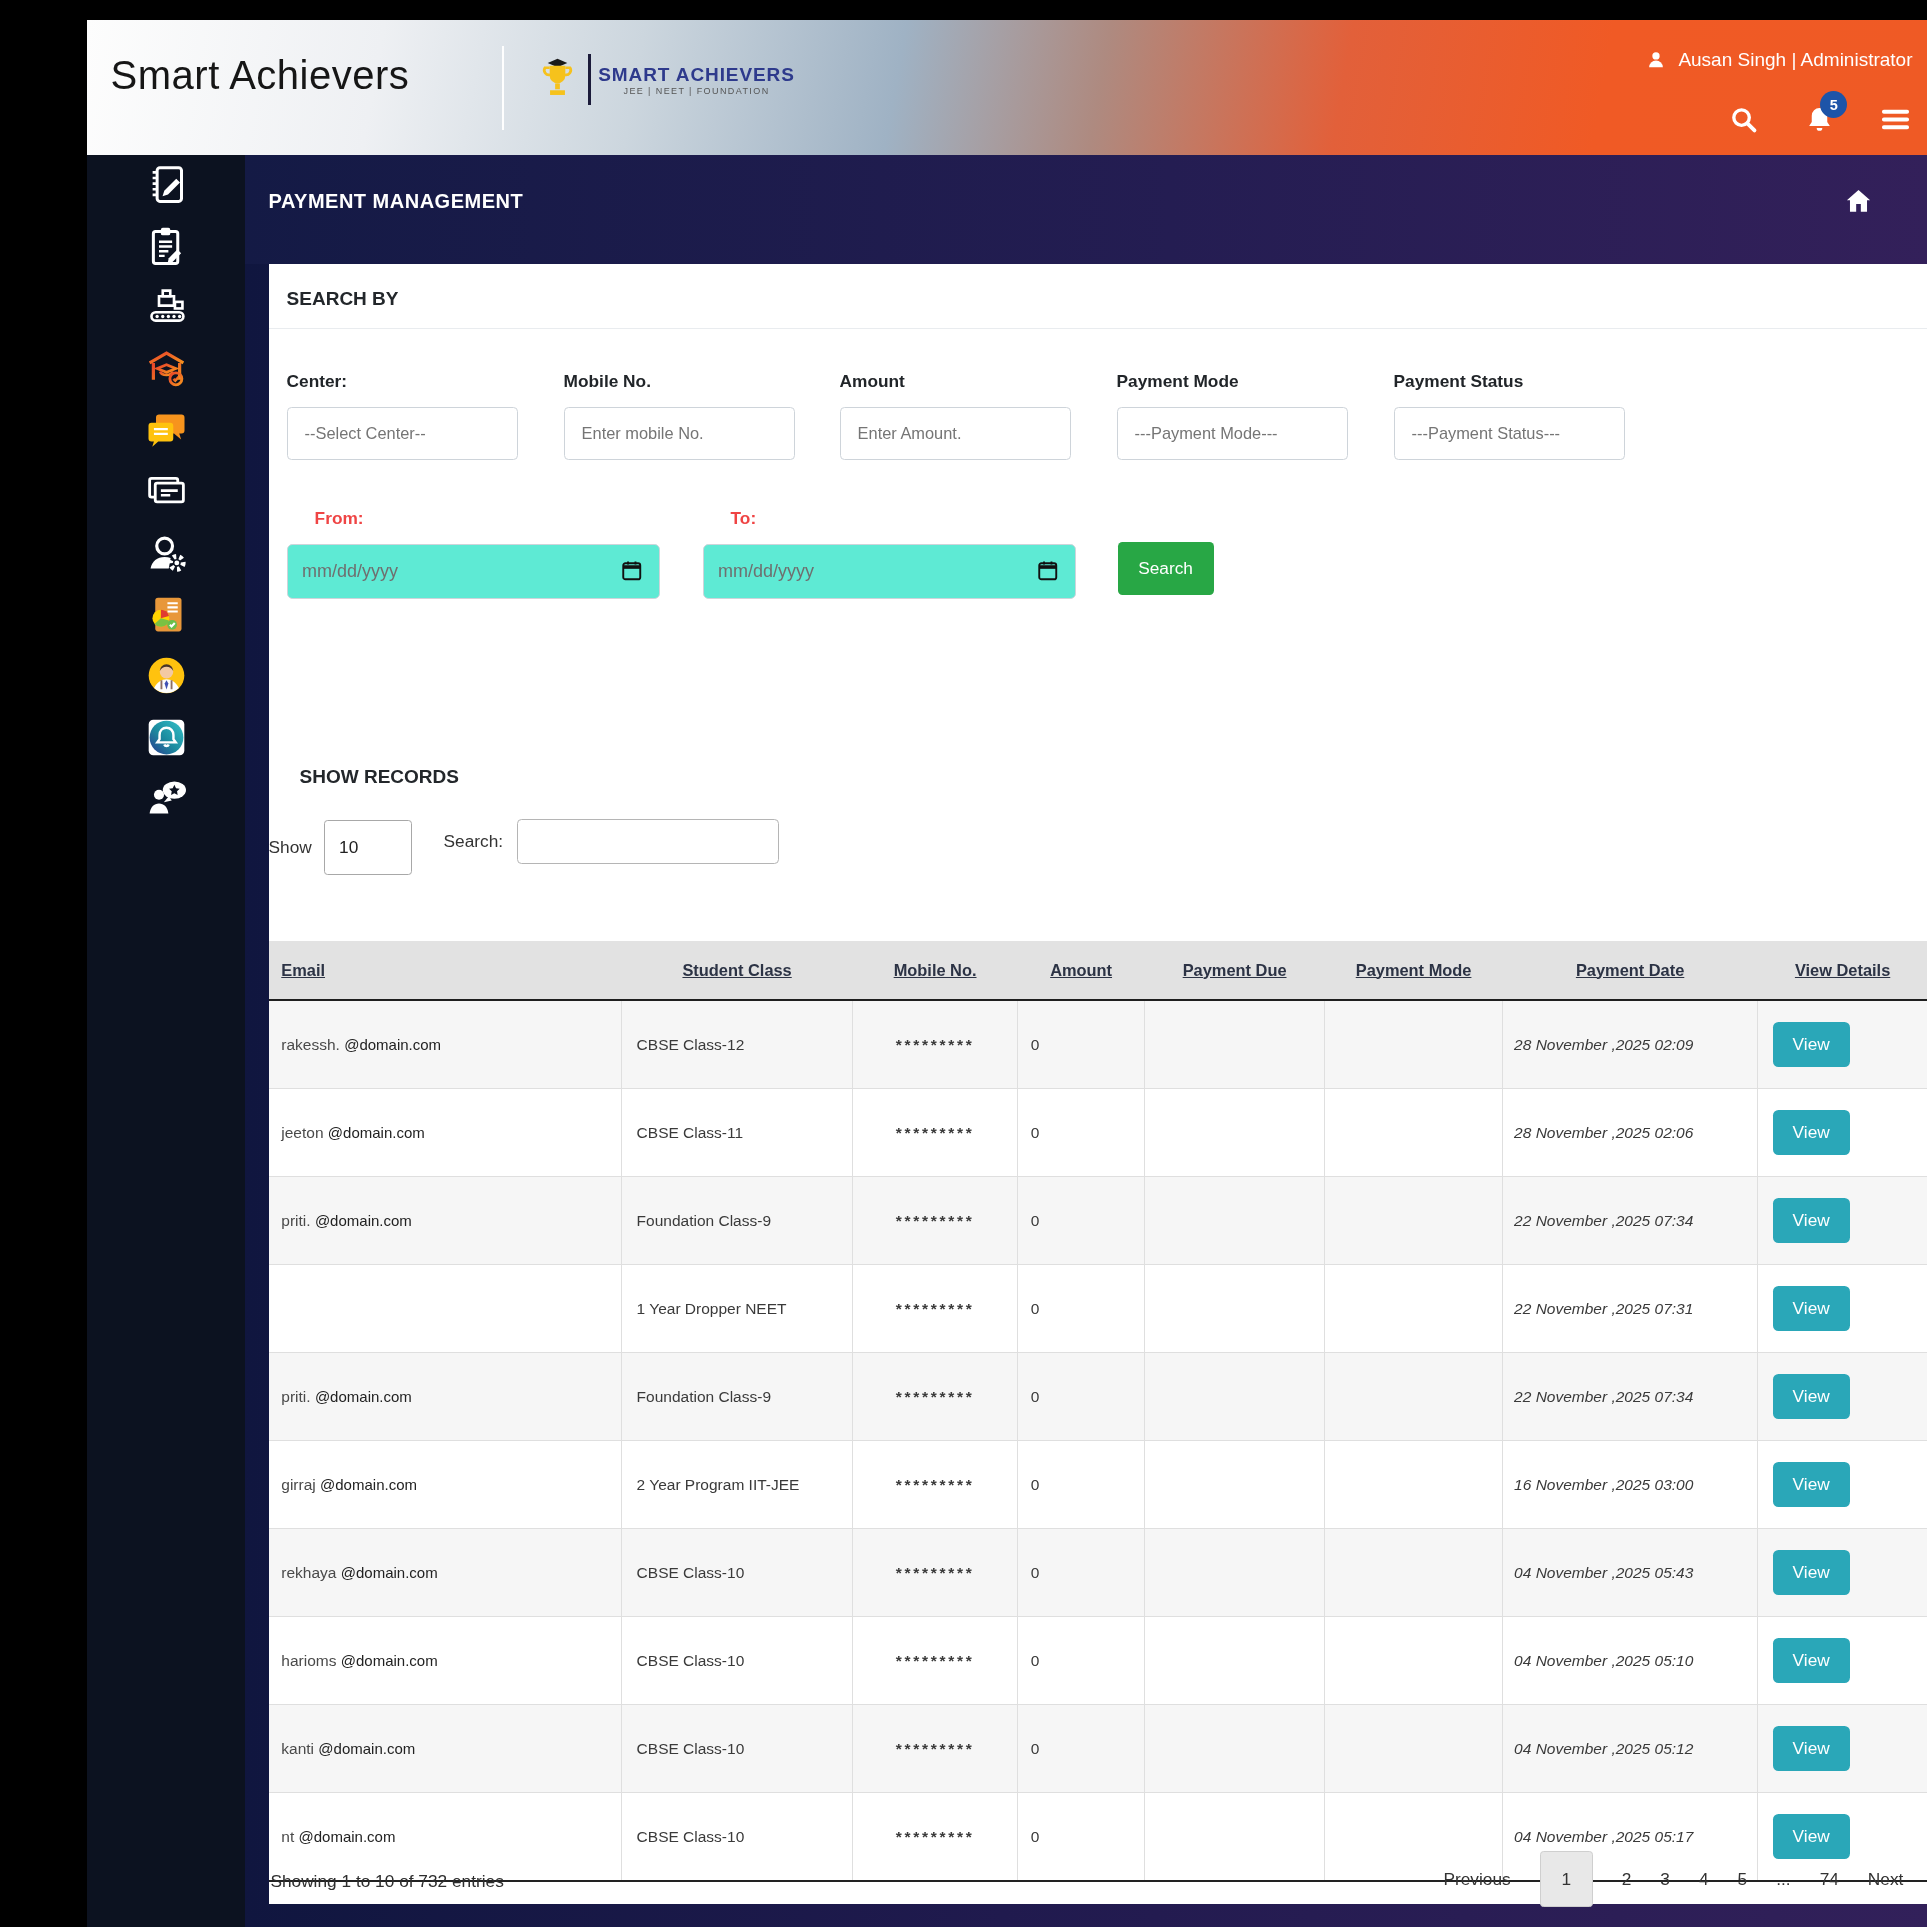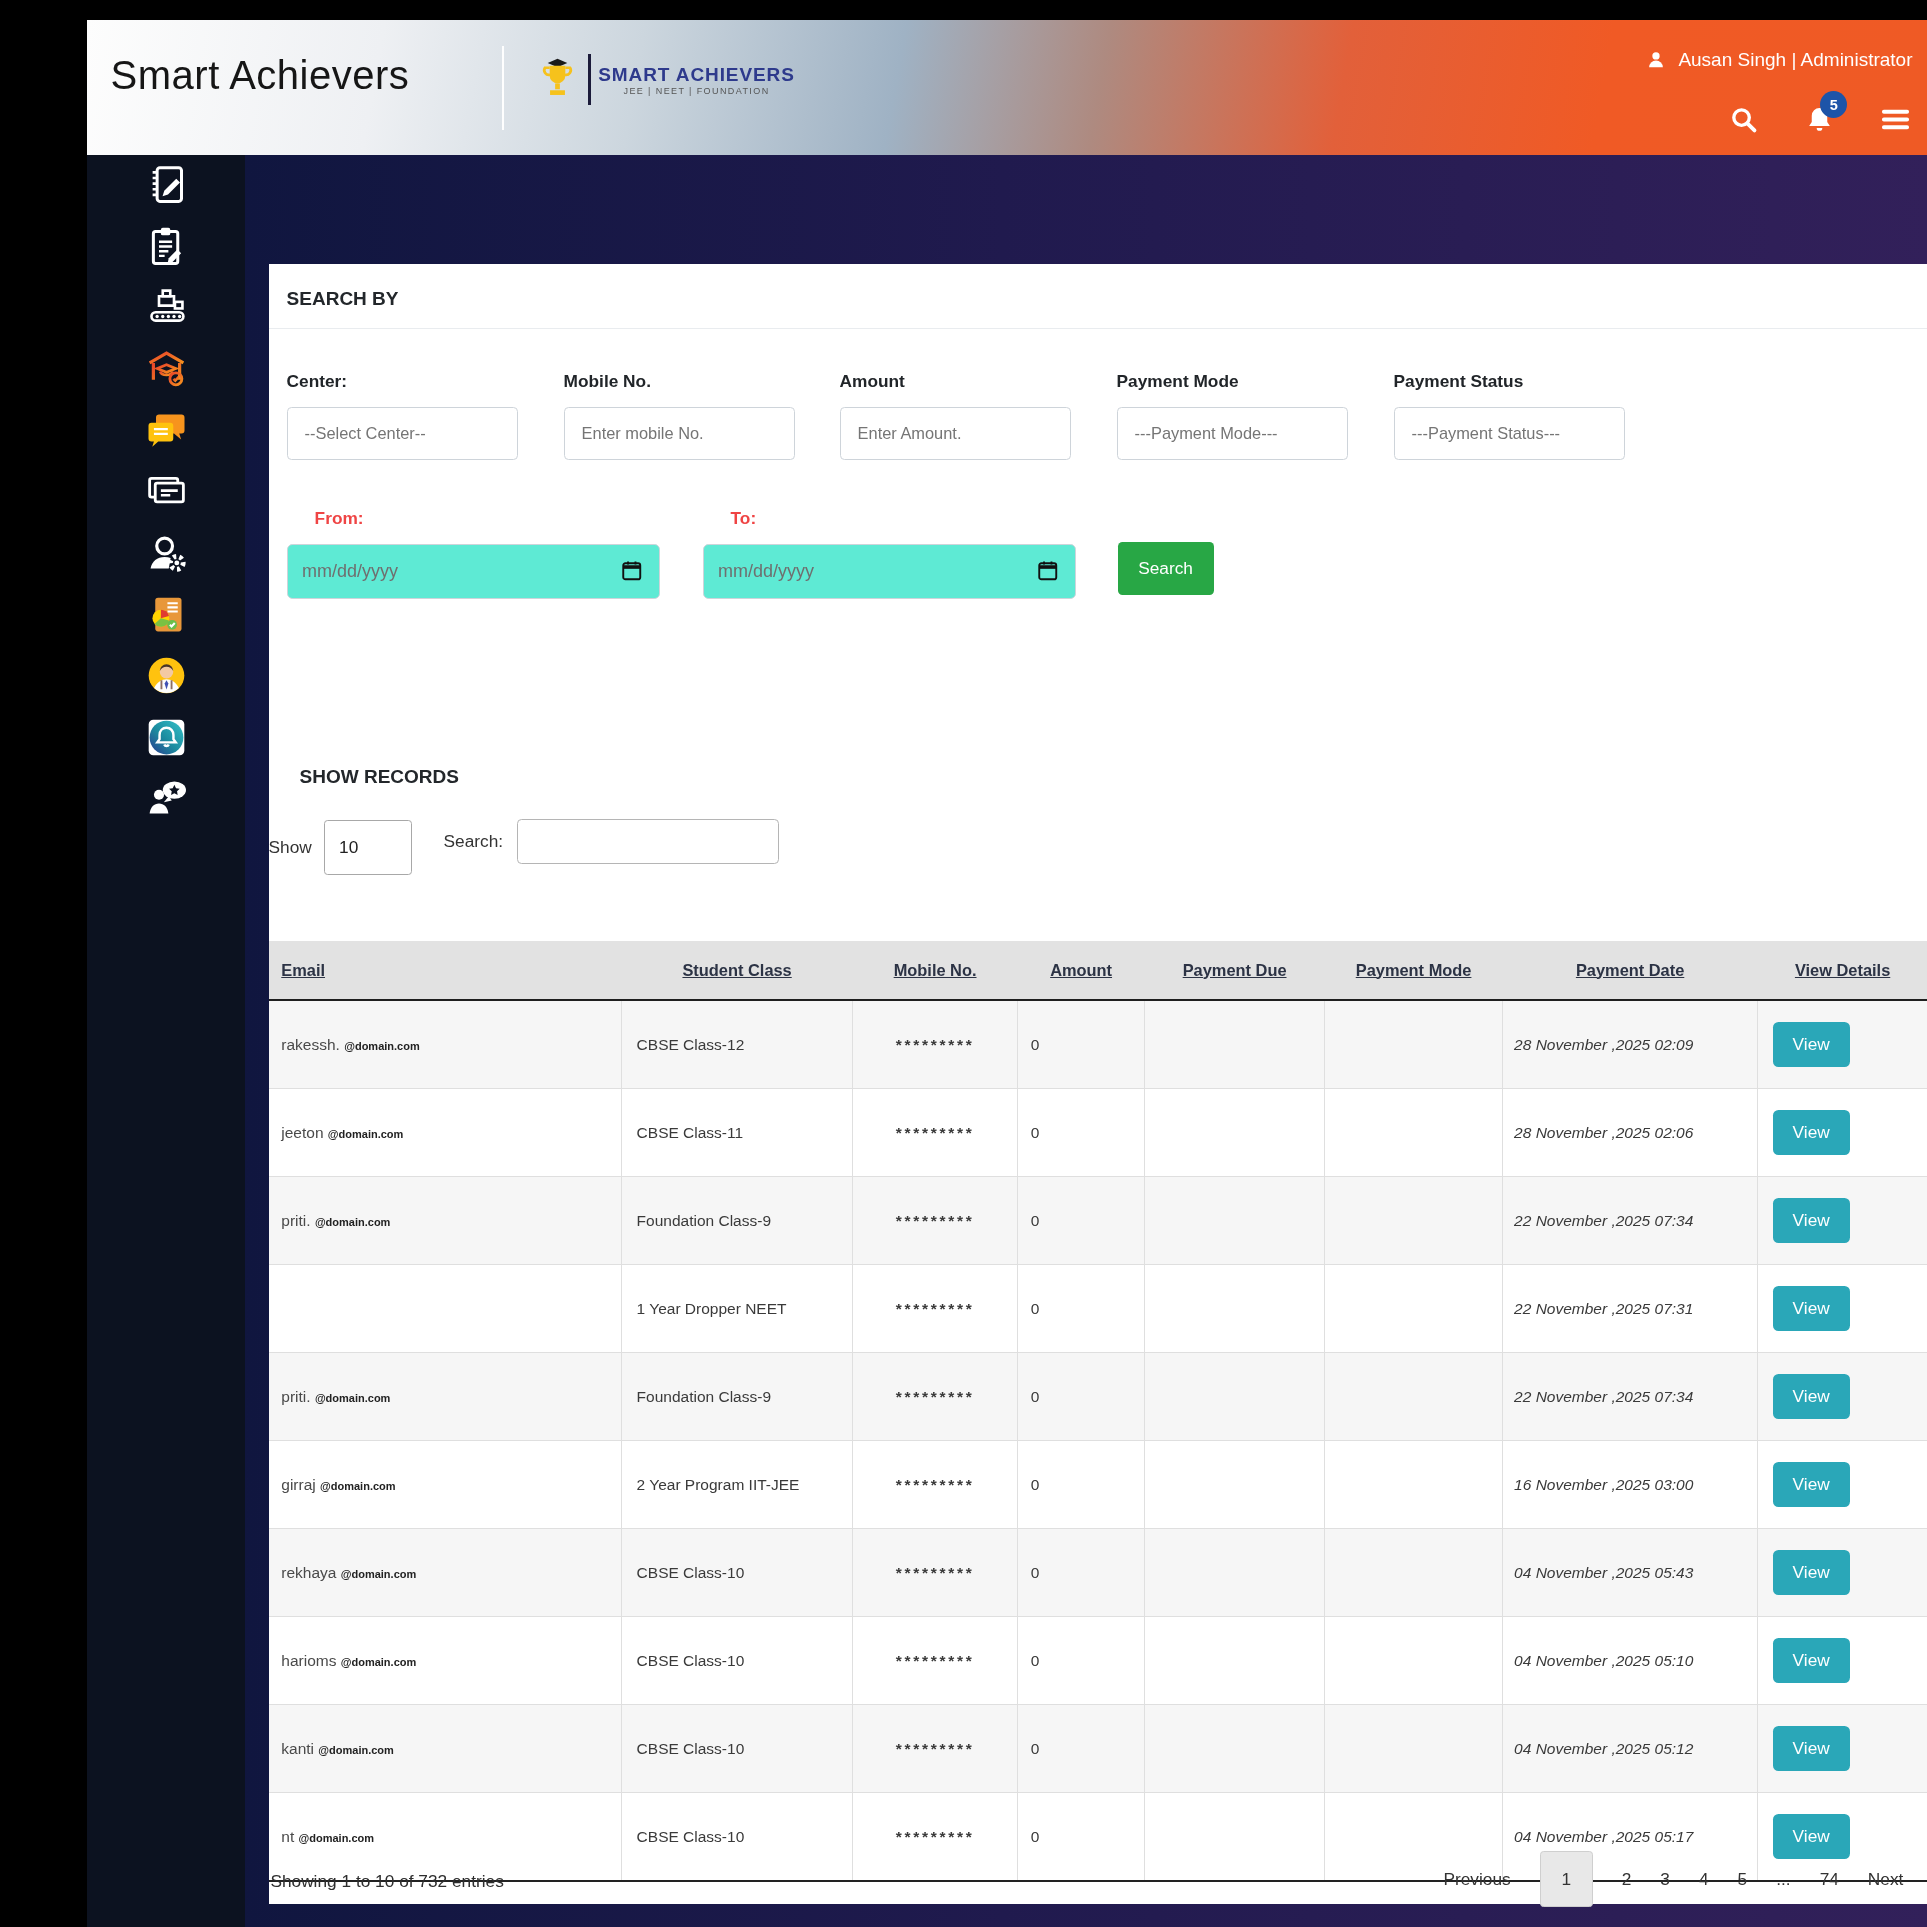--- a/index.html
+++ b/index.html
@@ -75,21 +75,21 @@
     border-bottom:2.7px solid #1f1f1f;text-align:center;text-decoration:underline;}
   .tbl thead th.h-email{text-align:left;padding-left:12.7px;}
   .tbl tbody td{height:85px;border:0.9px solid #dfdfdf;font-size:15.5px;color:#3a3a3a;}
   .tbl tbody tr:nth-child(odd) td{background:#f6f6f6;}
   .tbl tbody tr:nth-child(even) td{background:#fff;}
   .tbl tbody tr:last-child td{border-bottom:2.7px solid #222;}
   .tbl td:first-child,.tbl th:first-child{border-left:none;}
   .tbl td:last-child,.tbl th:last-child{border-right:none;}
   td.c-email{padding-left:12.7px;}
   .ename{font-size:15.5px;color:#4a4a4a;}
-  .edom{font-size:11px;color:#222;font-weight:bold;}
+  .edom{font-size:15px;color:#222;}
   td.c-class{padding-left:14.5px;}
   td.c-mobile{text-align:center;font-weight:700;font-size:19px;letter-spacing:2.7px;color:#111;}
   td.c-amount{padding-left:12.7px;}
   td.c-date{padding-left:11px;color:#2f2f2f;font-style:italic;}
   td.c-view{padding-left:14.5px;}
   .view-btn{background:#2aa7b8;color:#fff;border:none;border-radius:5.5px;font-size:17.3px;
     padding:11.8px 20px;cursor:pointer;font-family:"Liberation Sans",sans-serif;}
 
   
   .tbl-summary{position:absolute;left:1.8px;top:1607px;font-size:17.3px;color:#2e2e2e;}
@@ -233,20 +233,26 @@
     <svg class="s-icon" viewBox="0 0 24 24">
       <circle cx="8" cy="10" r="2.7" fill="#fff"></circle>
       <path d="M3 20c.4-3.6 2.4-5.4 5-5.4s4.6 1.8 5 5.4z" fill="#fff"></path>
       <ellipse cx="16.2" cy="7.5" rx="6.2" ry="4.6" fill="#fff"></ellipse>
       <path d="M13.2 10.8l-2.6 3.2 4.2-1z" fill="#fff"></path>
       <path d="M16.2 4.7l.88 1.78 1.96.28-1.42 1.38.34 1.96-1.76-.93-1.76.93.34-1.96-1.42-1.38 1.96-.28z" fill="#0c1220"></path>
     </svg>
   </div>
 
   <div class="content-bg">
+    <div class="page-bar">
+      <div class="page-title">PAYMENT MANAGEMENT</div>
+      <svg class="home-icon" viewBox="0 0 24 24">
+        <path d="M12 3l9 8h-2.4v9h-4.8v-6h-3.6v6H5.4v-9H3z" fill="#fff"></path>
+      </svg>
+    </div>
 
     <div class="card">
 
       <div class="search-heading">SEARCH BY</div>
       <div class="card-divider"></div>
 
       <div class="fg fg1">
         <div class="flabel">Center:</div>
         <div class="fctrl">--Select Center--</div>
       </div>

